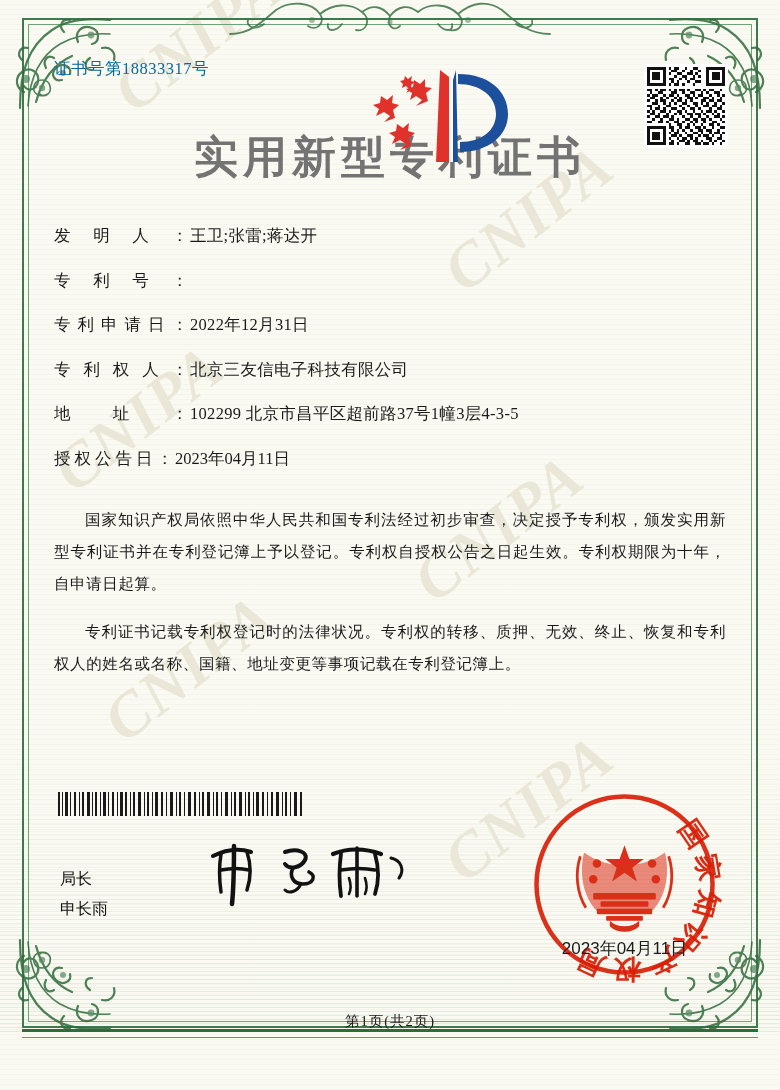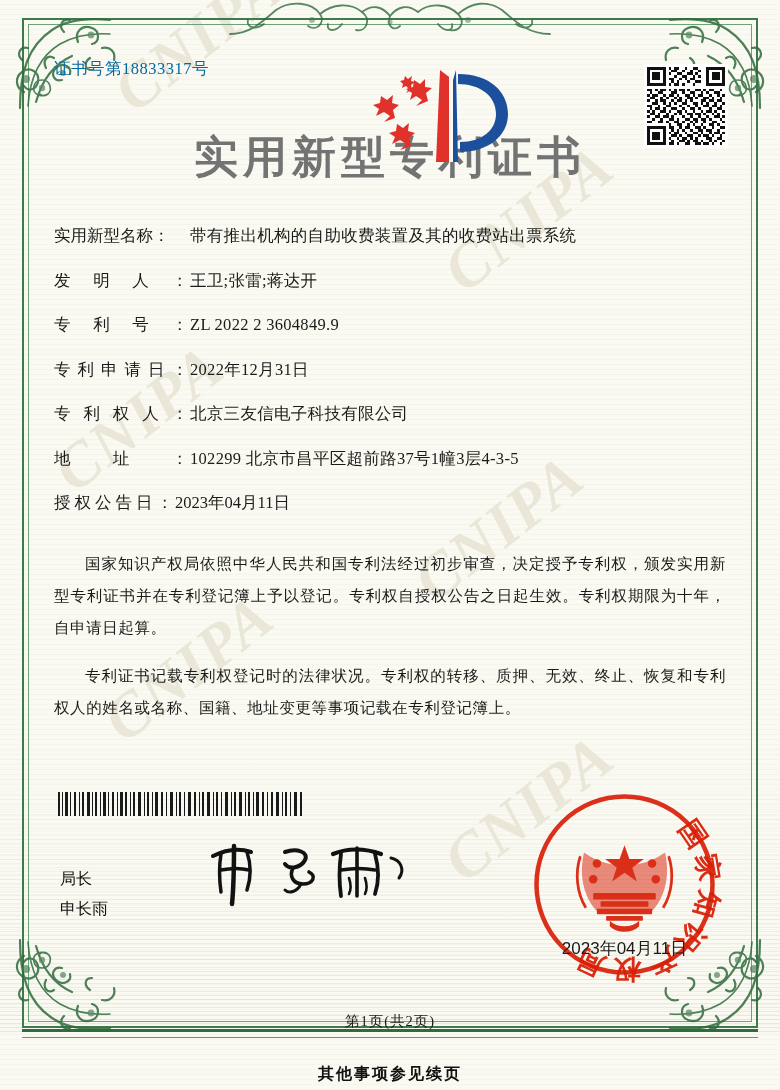--- a/index.html
+++ b/index.html
@@ -521,45 +521,38 @@
             <rect x="24" y="28" width="1" height="1"></rect>
             <rect x="27" y="28" width="1" height="1"></rect>
         </g>
       </svg>
     </div>
 
     <div class="title">实用新型专利证书</div>
 
     <div class="fields">
 
-      <div class="f-row">
-        <span class="f-label tight">
-          <span>实用新型名称</span><span class="f-colon">：</span>
-        </span>
-        <span class="f-val">带有推出机构的自助收费装置及其的收费站出票系统</span>
-      </div>
 
       <div class="f-row">
         <span class="f-label">
           <span>发</span>
           <span>明</span>
           <span>人</span>
             <span class="f-colon">：</span>
         </span>
         <span class="f-val">王卫;张雷;蒋达开</span>
       </div>
 
       <div class="f-row">
         <span class="f-label">
           <span>专</span>
           <span>利</span>
           <span>号</span>
             <span class="f-colon">：</span>
         </span>
-        <span class="f-val">ZL 2022 2 3604849.9</span>
       </div>
 
       <div class="f-row">
         <span class="f-label">
           <span>专</span>
           <span>利</span>
           <span>申</span>
           <span>请</span>
           <span>日</span>
             <span class="f-colon">：</span>
@@ -716,15 +709,14 @@
           <path d="M-16 42 C-8 50 8 50 16 42 L16 48 C8 56 -8 56 -16 48 Z"></path>
           <path d="M-48 -28 C-54 -10 -52 12 -42 28" fill="none" stroke="#d81e06" stroke-width="3"></path>
           <path d="M48 -28 C54 -10 52 12 42 28" fill="none" stroke="#d81e06" stroke-width="3"></path>
         </g>
       </g>
       <text x="102.5" y="172" text-anchor="middle" font-family="'Liberation Sans',sans-serif" font-size="17" fill="#1a1a1a">2023年04月11日</text>
     </svg>
   </div>
 
   <div class="page-no">第1页(共2页)</div>
-  <div class="footnote">其他事项参见续页</div>
 
 </div>
 
 </body></html>

